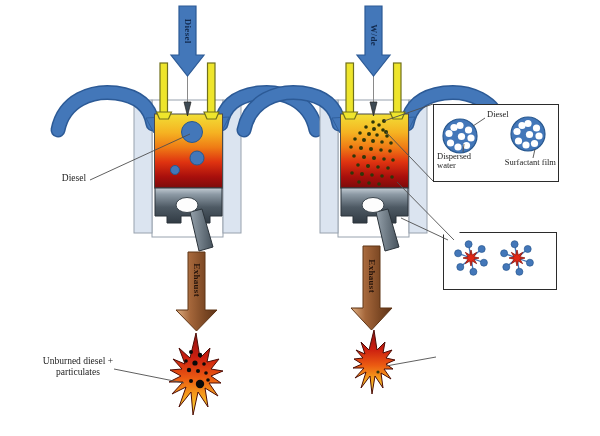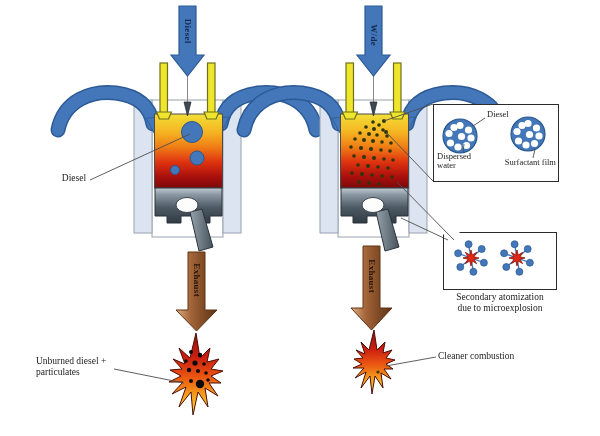--- a/index.html
+++ b/index.html
@@ -1,21 +1,21 @@
 <!DOCTYPE html>
 <html><head>
 <meta charset="utf-8">
 <style>
   html,body{margin:0;padding:0;background:#fff;}
   #canvas{position:relative;width:600px;height:436px;background:#ffffff;overflow:hidden;
           font-family:"Liberation Serif",serif;}
   .layer{position:absolute;left:0;top:0;}
   .lbl{position:absolute;font-family:"Liberation Serif",serif;font-size:9.5px;color:#1c1c1c;
        line-height:1.15;white-space:nowrap;z-index:10;}
-  .ctr{text-align:left;white-space:normal;}
+  .ctr{text-align:center;white-space:normal;}
   .rot{transform:rotate(90deg);transform-origin:center;text-align:center;font-size:9px;
        width:44px;letter-spacing:.3px;}
   .arrow-txt-blue{color:#122a4e;font-weight:bold;}
   .arrow-txt-brown{color:#23120a;font-weight:bold;}
   .inset-box{position:absolute;background:#fff;border:1.4px solid #2b2b2b;z-index:5;}
   .inset-lbl{position:absolute;font-family:"Liberation Serif",serif;font-size:8.5px;color:#1c1c1c;
              line-height:1.05;z-index:6;}
   .caption{position:absolute;font-family:"Liberation Serif",serif;font-size:9.5px;color:#1c1c1c;
            text-align:center;z-index:6;line-height:1.2;}
   svg{display:block;}
@@ -273,24 +273,20 @@
             <circle cx="75.4" cy="38.8" r="3.5"></circle>
             <circle cx="62.3" cy="34" r="3.5"></circle>
           <circle cx="60.1" cy="20.3" r="3.5"></circle>
             <circle cx="70.6" cy="11.2" r="3.5"></circle>
             <circle cx="83.7" cy="16" r="3.5"></circle>
         </g>
         <polygon transform="translate(73,25)" fill="#e02817" stroke="#8c130a" stroke-width="0.8" points="8,0 2.96,1.22 5.66,5.66 1.22,2.96 0,8 -1.22,2.96 -5.66,5.66 -2.96,1.22 -8,0 -2.96,-1.22 -5.66,-5.66 -1.22,-2.96 0,-8 1.22,-2.96 5.66,-5.66 2.96,-1.22"></polygon>
       </g>
     </svg>
   </div>
-  <div class="caption" style="left:435px;top:292px;width:130px;">
-    <span>Secondary atomization</span><br>
-    <span>due to microexplosion</span>
-  </div>
 
   <svg id="overlay" class="layer" width="600" height="436" viewBox="0 0 600 436">
     <rect x="442.5" y="230.5" width="17" height="4" fill="#ffffff"></rect>
     <g stroke="#4e4e4e" stroke-width="0.9">
       <line x1="90" y1="180" x2="190" y2="134"></line>
       <line x1="114" y1="369" x2="184" y2="383"></line>
       <line x1="436" y1="357" x2="386" y2="366"></line>
       <line x1="384" y1="121" x2="433" y2="104"></line>
       <line x1="386" y1="132" x2="433" y2="181"></line>
       <line x1="397" y1="182" x2="454" y2="240"></line>
@@ -303,15 +299,14 @@
   <div class="lbl rot arrow-txt-brown" style="left:174.5px;top:275px;">Exhaust</div>
   <div class="lbl rot arrow-txt-brown" style="left:349.5px;top:271px;">Exhaust</div>
 
   <div class="lbl" style="left:56px;top:173px;width:36px;text-align:center;">Diesel</div>
 
   <div class="lbl ctr" style="left:36px;top:356px;width:84px;">
     <span>Unburned diesel +</span><br>
     <span>particulates</span>
   </div>
 
-  <div class="lbl" style="left:438px;top:351px;width:110px;">Cleaner combustion</div>
 
 </div>
 
 </body></html>

